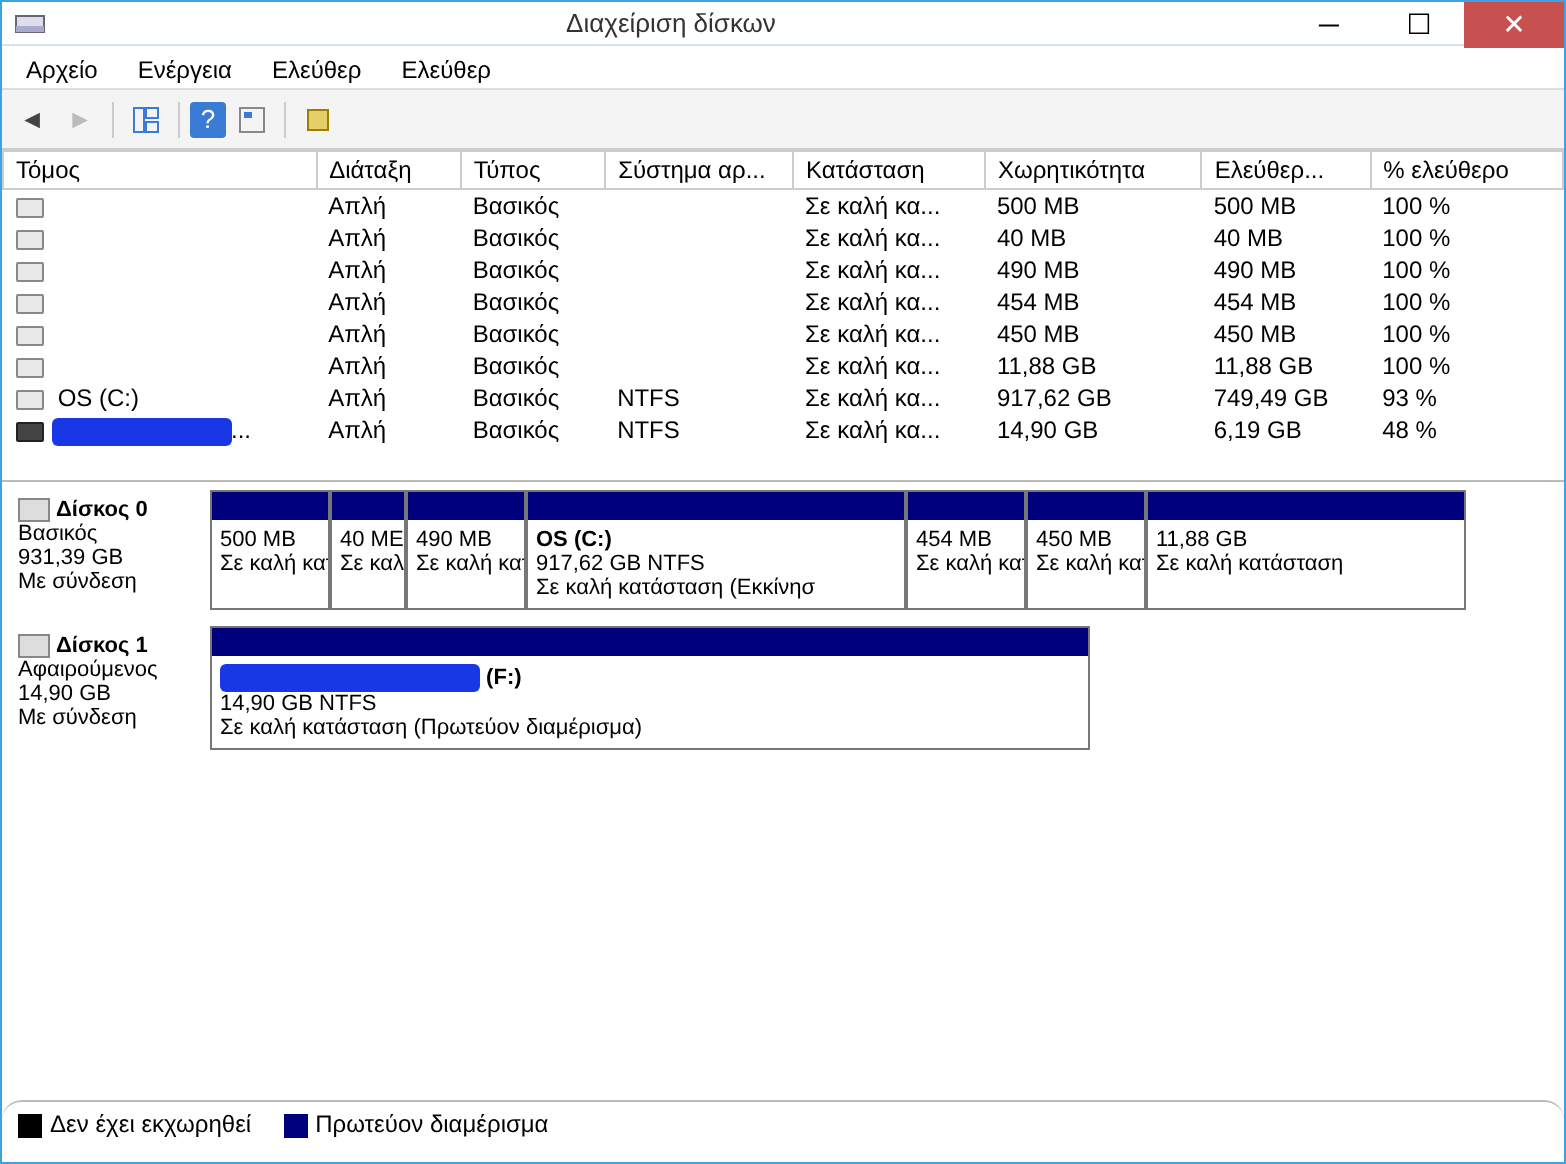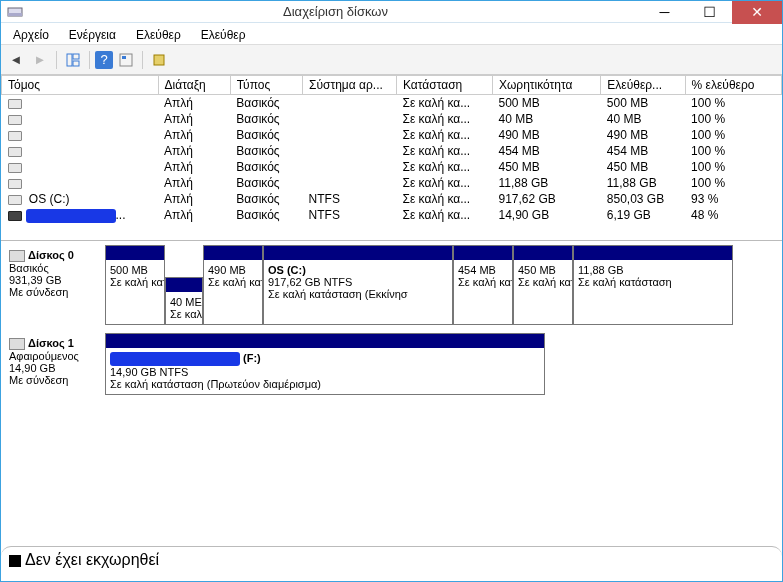--- a/index.html
+++ b/index.html
@@ -24,21 +24,21 @@
 .vol-icon.dark { background:#444; border-color:#222; }
 .graphical { flex: 1; overflow: auto; padding: 4px; }
 .disk-row { display: flex; margin-bottom: 8px; }
 .disk-label { width: 100px; padding: 4px; font-size: 11px; }
 .disk-label b { font-size: 11px; }
 .disk-icon { display:inline-block; width:16px; height:12px; background:#ddd; border:1px solid #888; margin-right:3px; vertical-align:middle; }
 .parts { flex: 1; display: flex; gap: 0; }
 .part { border: 1px solid #777; display: flex; flex-direction: column; overflow: hidden; font-size: 11px; }
 .part .bar { height: 14px; background: #00007f; }
 .part .body { padding: 4px; flex: 1; white-space: nowrap; overflow: hidden; }
-.legend { border-top: 1px solid #bbb; padding: 4px 8px; display: flex; gap: 16px; font-size: 16px; align-items: center; border-radius: 10px; }
+.legend { border-top: 1px solid #bbb; padding: 4px 8px; display: flex; gap: 16px; font-size: 12px; align-items: center; border-radius: 10px; }
 .swatch { width: 12px; height: 12px; display: inline-block; vertical-align: middle; margin-right: 4px; }
 .swatch.black { background: #000; }
 .swatch.navy { background: #00007f; }
 .redact { display: inline-block; background: #1838e6; height: 14px; border-radius: 3px; vertical-align: middle; }
 </style>
 </head>
 <body>
 
 <div class="titlebar">
   <span class="icon">
@@ -165,21 +165,21 @@
             <td>11,88 GB</td>
             <td>100 %</td>
           </tr>
           <tr>
             <td><span class="vol-icon"></span><span> OS (C:)</span></td>
             <td>Απλή</td>
             <td>Βασικός</td>
             <td>NTFS</td>
             <td>Σε καλή κα...</td>
             <td>917,62 GB</td>
-            <td>850,03 GB</td>
+            <td>749,49 GB</td>
             <td>93 %</td>
           </tr>
           <tr>
             <td><span class="vol-icon dark"></span><span class="redact" style="width: 90px;"></span><span>...</span></td>
             <td>Απλή</td>
             <td>Βασικός</td>
             <td>NTFS</td>
             <td>Σε καλή κα...</td>
             <td>14,90 GB</td>
             <td>6,19 GB</td>
@@ -190,21 +190,21 @@
   </div>
 
   <div class="graphical" id="gv">
       <div class="disk-row">
         <div class="disk-label"><span class="disk-icon"></span><b>Δίσκος 0</b><br>Βασικός<br>931,39 GB<br>Με σύνδεση</div>
         <div class="parts">
           <div class="part" style="width: 60px;">
             <div class="bar"></div>
             <div class="body">500 MB<br>Σε καλή κατ</div>
           </div>
-          <div class="part" style="width: 38px; margin-top: 32px;">
+          <div class="part" style="width: 38px;">
             <div class="bar"></div>
             <div class="body">40 ME<br>Σε καλ</div>
           </div>
           <div class="part" style="width: 60px;">
             <div class="bar"></div>
             <div class="body">490 MB<br>Σε καλή κατ</div>
           </div>
           <div class="part" style="width: 190px;">
             <div class="bar"></div>
             <div class="body"><b>OS  (C:)</b><br>917,62 GB NTFS<br>Σε καλή κατάσταση (Εκκίνησ</div>
@@ -229,14 +229,15 @@
           <div class="part" style="width: 440px;">
             <div class="bar"></div>
             <div class="body"><span class="redact" style="width:130px"></span><b> (F:)</b><br>14,90 GB NTFS<br>Σε καλή κατάσταση (Πρωτεύον διαμέρισμα)</div>
           </div>
         </div>
       </div>
     </div>
 
   <div class="legend">
     <span><span class="swatch black"></span><span>Δεν έχει εκχωρηθεί</span></span>
+    <span><span class="swatch navy"></span><span>Πρωτεύον διαμέρισμα</span></span>
   </div>
 </div>
 
 </body></html>

